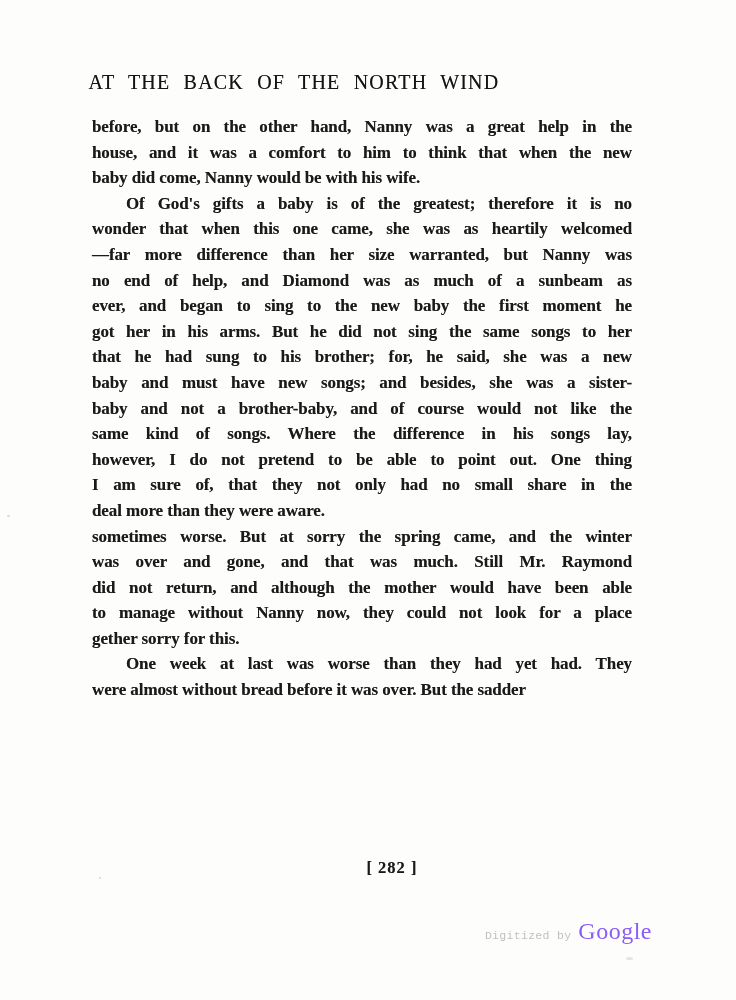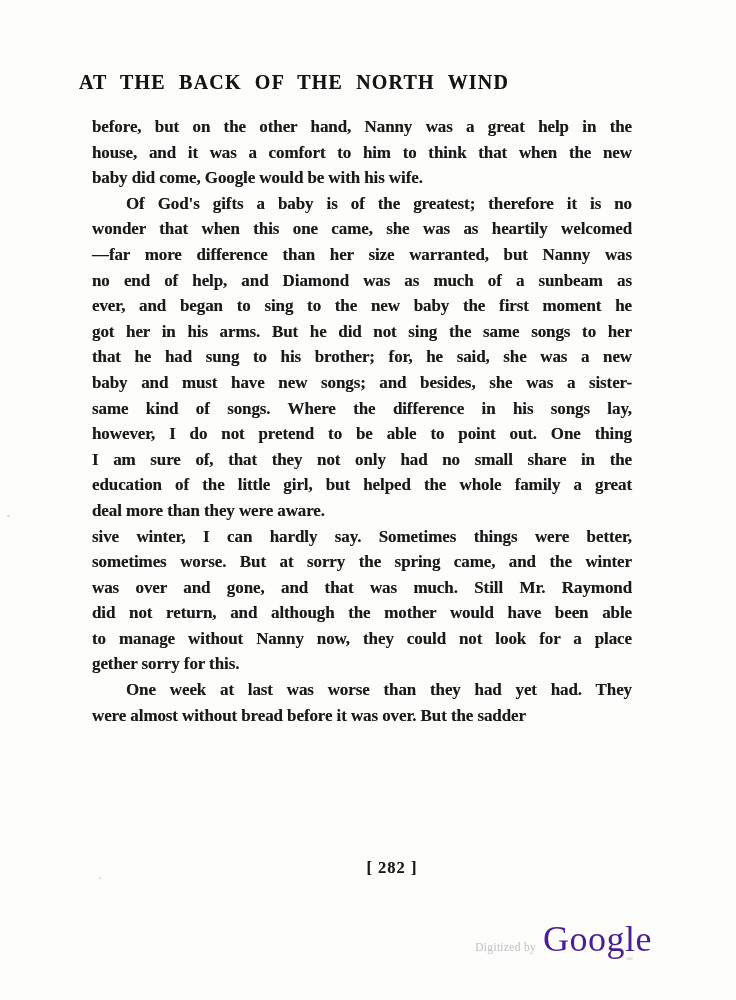--- a/index.html
+++ b/index.html
@@ -13,21 +13,21 @@
     color: #1a1a1a;
   }
   .running-header {
     position: absolute;
     top: 71px;
     left: 0;
     width: 588px;
     margin: 0;
     text-align: center;
     font-size: 20px;
-    font-weight: 700;
+    font-weight: 400;
     letter-spacing: 1.2px;
     word-spacing: 7px;
     color: #141414;
     text-shadow: 0 0 0.5px rgba(20,20,20,0.55);
   }
   .body-text {
     position: absolute;
     top: 114px;
     left: 92px;
     width: 540px;
@@ -54,29 +54,29 @@
   }
   .watermark {
     position: absolute;
     top: 918px;
     right: 84px;
     display: flex;
     align-items: baseline;
     gap: 7px;
   }
   .watermark-prefix {
-    font-family: Liberation Serif, serif;
+    font-family: Liberation Mono, monospace;
     font-size: 11.5px;
     color: #c1c1c3;
     letter-spacing: 0.3px;
   }
   .watermark-brand {
     font-family: "Liberation Serif", serif;
-    font-size: 36px;
-    color: #4c1d95;
+    font-size: 24px;
+    color: #8b5cf6;
     letter-spacing: 0.5px;
   }
   .speck {
     position: absolute;
     background: #b5b5b5;
     border-radius: 50%;
     opacity: 0.55;
   }
   .speck-1 { left: 7px;   top: 515px; width: 3px; height: 2px; }
   .speck-2 { left: 99px;  top: 877px; width: 2px; height: 2px; }
@@ -85,35 +85,34 @@
 </head>
 <body>
 
 <div class="page">
 
   <h1 class="running-header">AT THE BACK OF THE NORTH WIND</h1>
 
   <div class="body-text">
       <div class="line">before, but on the other hand, Nanny was a great help in the</div>
       <div class="line">house, and it was a comfort to him to think that when the new</div>
-      <div class="line last">baby did come, Google would be with his wife.</div>
+      <div class="line last">baby did come, Nanny would be with his wife.</div>
       <div class="line indent">Of God's gifts a baby is of the greatest; therefore it is no</div>
       <div class="line">wonder that when this one came, she was as heartily welcomed</div>
       <div class="line">—far more difference than her size warranted, but Nanny was</div>
       <div class="line">no end of help, and Diamond was as much of a sunbeam as</div>
       <div class="line">ever, and began to sing to the new baby the first moment he</div>
       <div class="line">got her in his arms. But he did not sing the same songs to her</div>
       <div class="line">that he had sung to his brother; for, he said, she was a new</div>
       <div class="line">baby and must have new songs; and besides, she was a sister-</div>
+      <div class="line">baby and not a brother-baby, and of course would not like the</div>
       <div class="line">same kind of songs. Where the difference in his songs lay,</div>
       <div class="line">however, I do not pretend to be able to point out. One thing</div>
       <div class="line">I am sure of, that they not only had no small share in the</div>
-      <div class="line">education of the little girl, but helped the whole family a great</div>
       <div class="line last">deal more than they were aware.</div>
-      <div class="line">sive winter, I can hardly say. Sometimes things were better,</div>
       <div class="line">sometimes worse. But at sorry the spring came, and the winter</div>
       <div class="line">was over and gone, and that was much. Still Mr. Raymond</div>
       <div class="line">did not return, and although the mother would have been able</div>
       <div class="line">to manage without Nanny now, they could not look for a place</div>
       <div class="line last">gether sorry for this.</div>
       <div class="line indent">One week at last was worse than they had yet had. They</div>
       <div class="line last">were almost without bread before it was over. But the sadder</div>
     </div>
 
   <div class="page-number">[ 282 ]</div>

